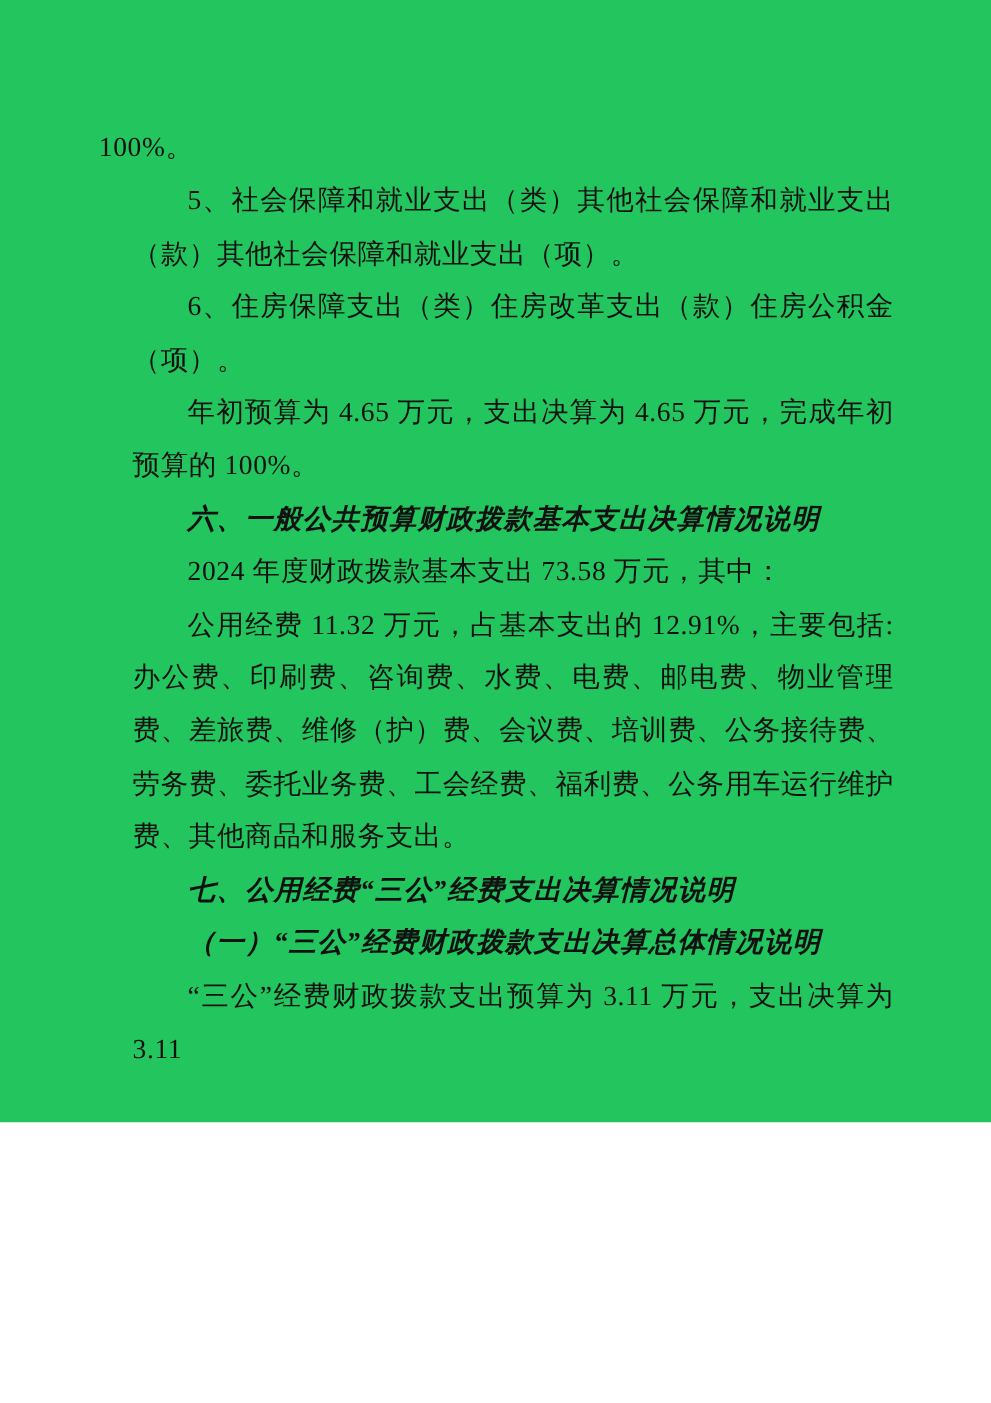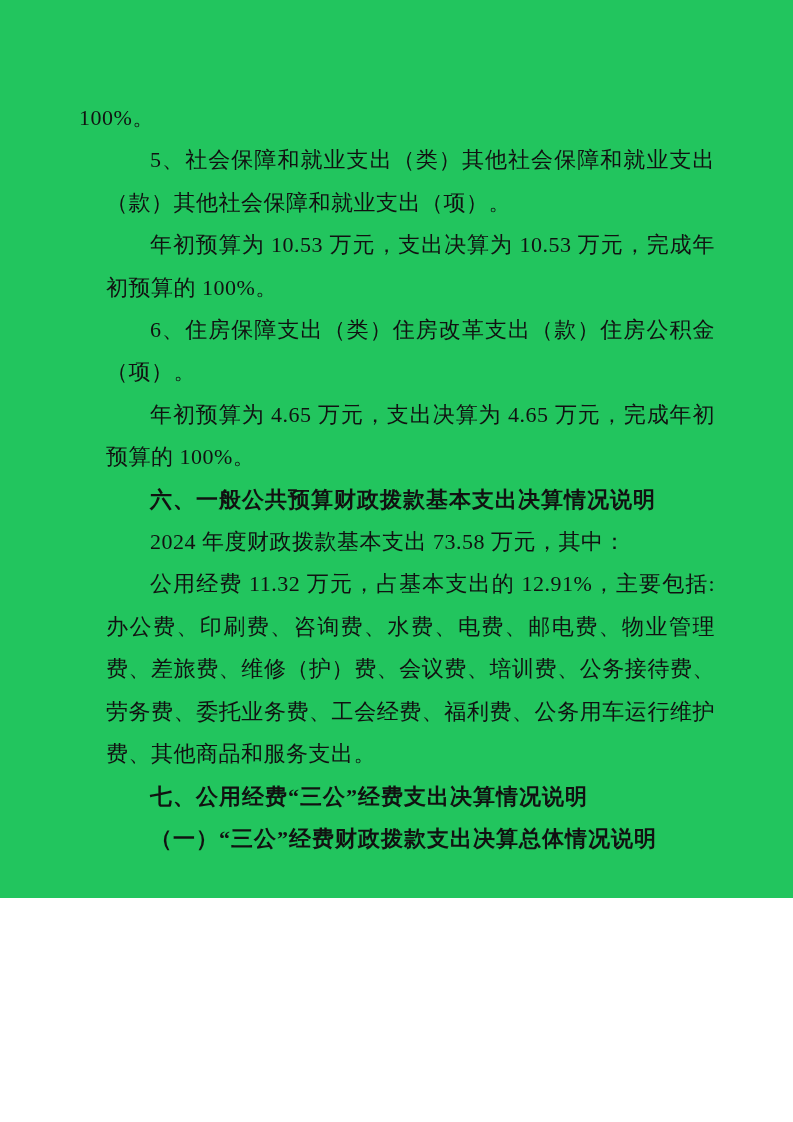--- a/index.html
+++ b/index.html
@@ -33,20 +33,21 @@
     letter-spacing: 0.5px;
     word-break: break-all;
   }
   .doc-body p.indent {
     text-indent: 2em;
     margin-left: 27px;
   }
   .doc-body p.heading {
     font-weight: bold;
     letter-spacing: 1px;
+    font-style: italic;
   }
   .page-footer {
     position: absolute;
     left: 0;
     top: 1046px;
     width: 793px;
     text-align: center;
     font-size: 14.5px;
     line-height: 20px;
     color: #222222;
@@ -56,34 +57,34 @@
 </head>
 <body>
 
 <div class="page">
 
   <div class="doc-body">
     <p>100%。</p>
 
     <p class="indent">5、社会保障和就业支出（类）其他社会保障和就业支出（款）其他社会保障和就业支出（项）。</p>
 
-    <p class="indent">年初预算为 10.53 万元，支出决算为 10.53 万元，完成年初预算的 100%。</p>
 
     <p class="indent">6、住房保障支出（类）住房改革支出（款）住房公积金（项）。</p>
 
     <p class="indent">年初预算为 4.65 万元，支出决算为 4.65 万元，完成年初预算的 100%。</p>
 
     <p class="indent heading">六、一般公共预算财政拨款基本支出决算情况说明</p>
 
     <p class="indent">2024 年度财政拨款基本支出 73.58 万元，其中：</p>
 
 
     <p class="indent">公用经费 11.32 万元，占基本支出的 12.91%，主要包括: 办公费、印刷费、咨询费、水费、电费、邮电费、物业管理费、差旅费、维修（护）费、会议费、培训费、公务接待费、劳务费、委托业务费、工会经费、福利费、公务用车运行维护费、其他商品和服务支出。</p>
 
     <p class="indent heading">七、公用经费“三公”经费支出决算情况说明</p>
 
     <p class="indent heading">（一）“三公”经费财政拨款支出决算总体情况说明</p>
 
+    <p class="indent">“三公”经费财政拨款支出预算为 3.11 万元，支出决算为 3.11</p>
   </div>
 
   <div class="page-footer">- 11 -</div>
 
 </div>
 
 </body></html>

